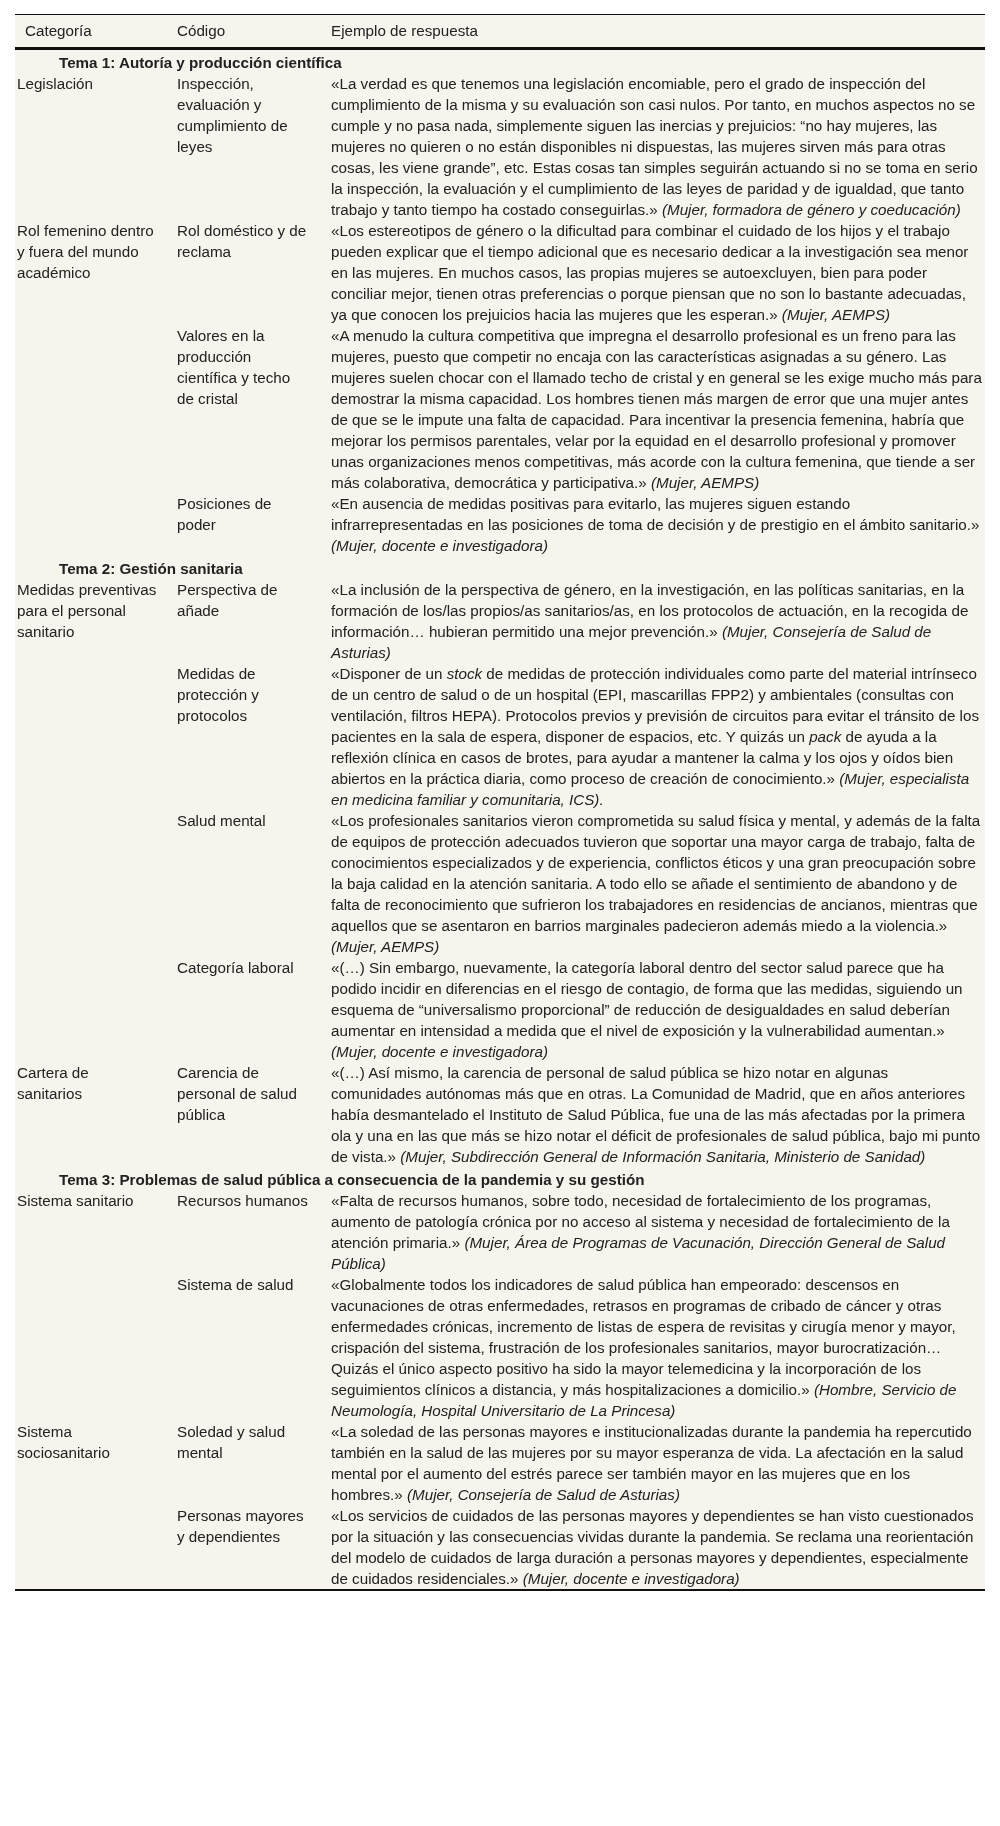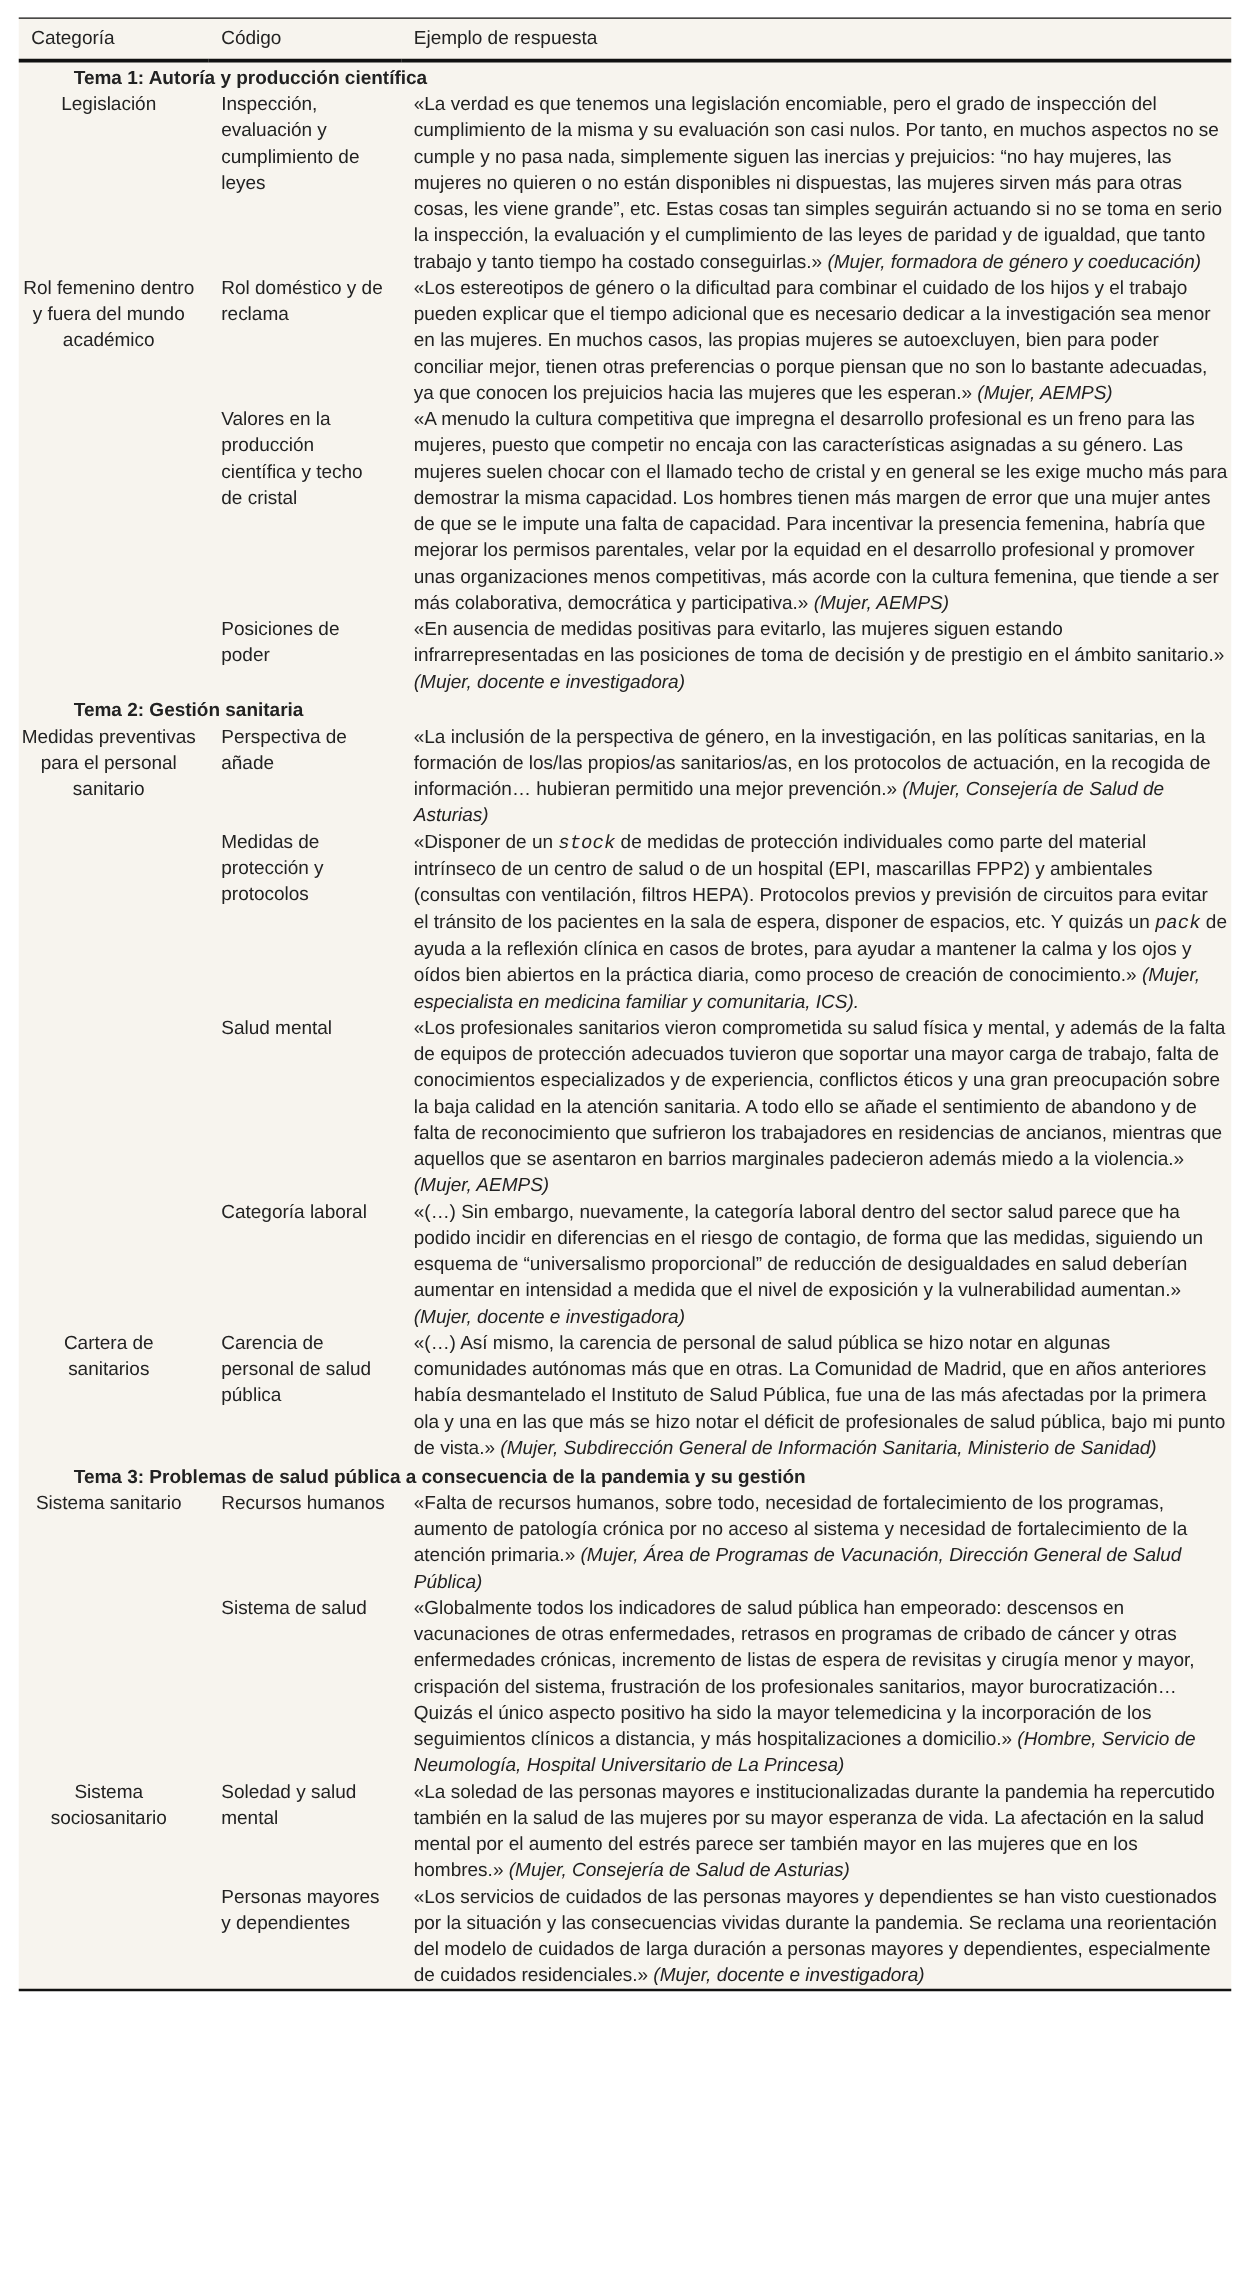--- a/index.html
+++ b/index.html
@@ -38,32 +38,32 @@
       text-align: left;
       padding: 5px 10px 6px 10px;
       border-bottom: 3px solid #111111;
       vertical-align: top;
     }
     thead th:first-child { padding-left: 10px; margin-left: 48px; }
     td {
       vertical-align: top;
       padding: 0 10px 0 10px;
     }
-    td.cat { padding-left: 2px; text-align: center; }
+    td.cat { padding-left: 2px; }
     tr.theme td {
       font-weight: bold;
       padding-top: 2px;
       padding-bottom: 0;
       white-space: nowrap;
       padding-left: 44px;
     }
     tr.row td { padding-top: 0; padding-bottom: 0; }
     td.resp { padding-right: 3px; }
     .src { font-style: italic; }
-    .q em { font-style: italic; font-family: Liberation Mono, monospace; }
+    .q em { font-style: italic; }
   </style>
 </head>
 <body>
 
 <div class="table-wrap">
   <table>
     <colgroup>
         <col class="c1">
         <col class="c2">
         <col class="c3">

